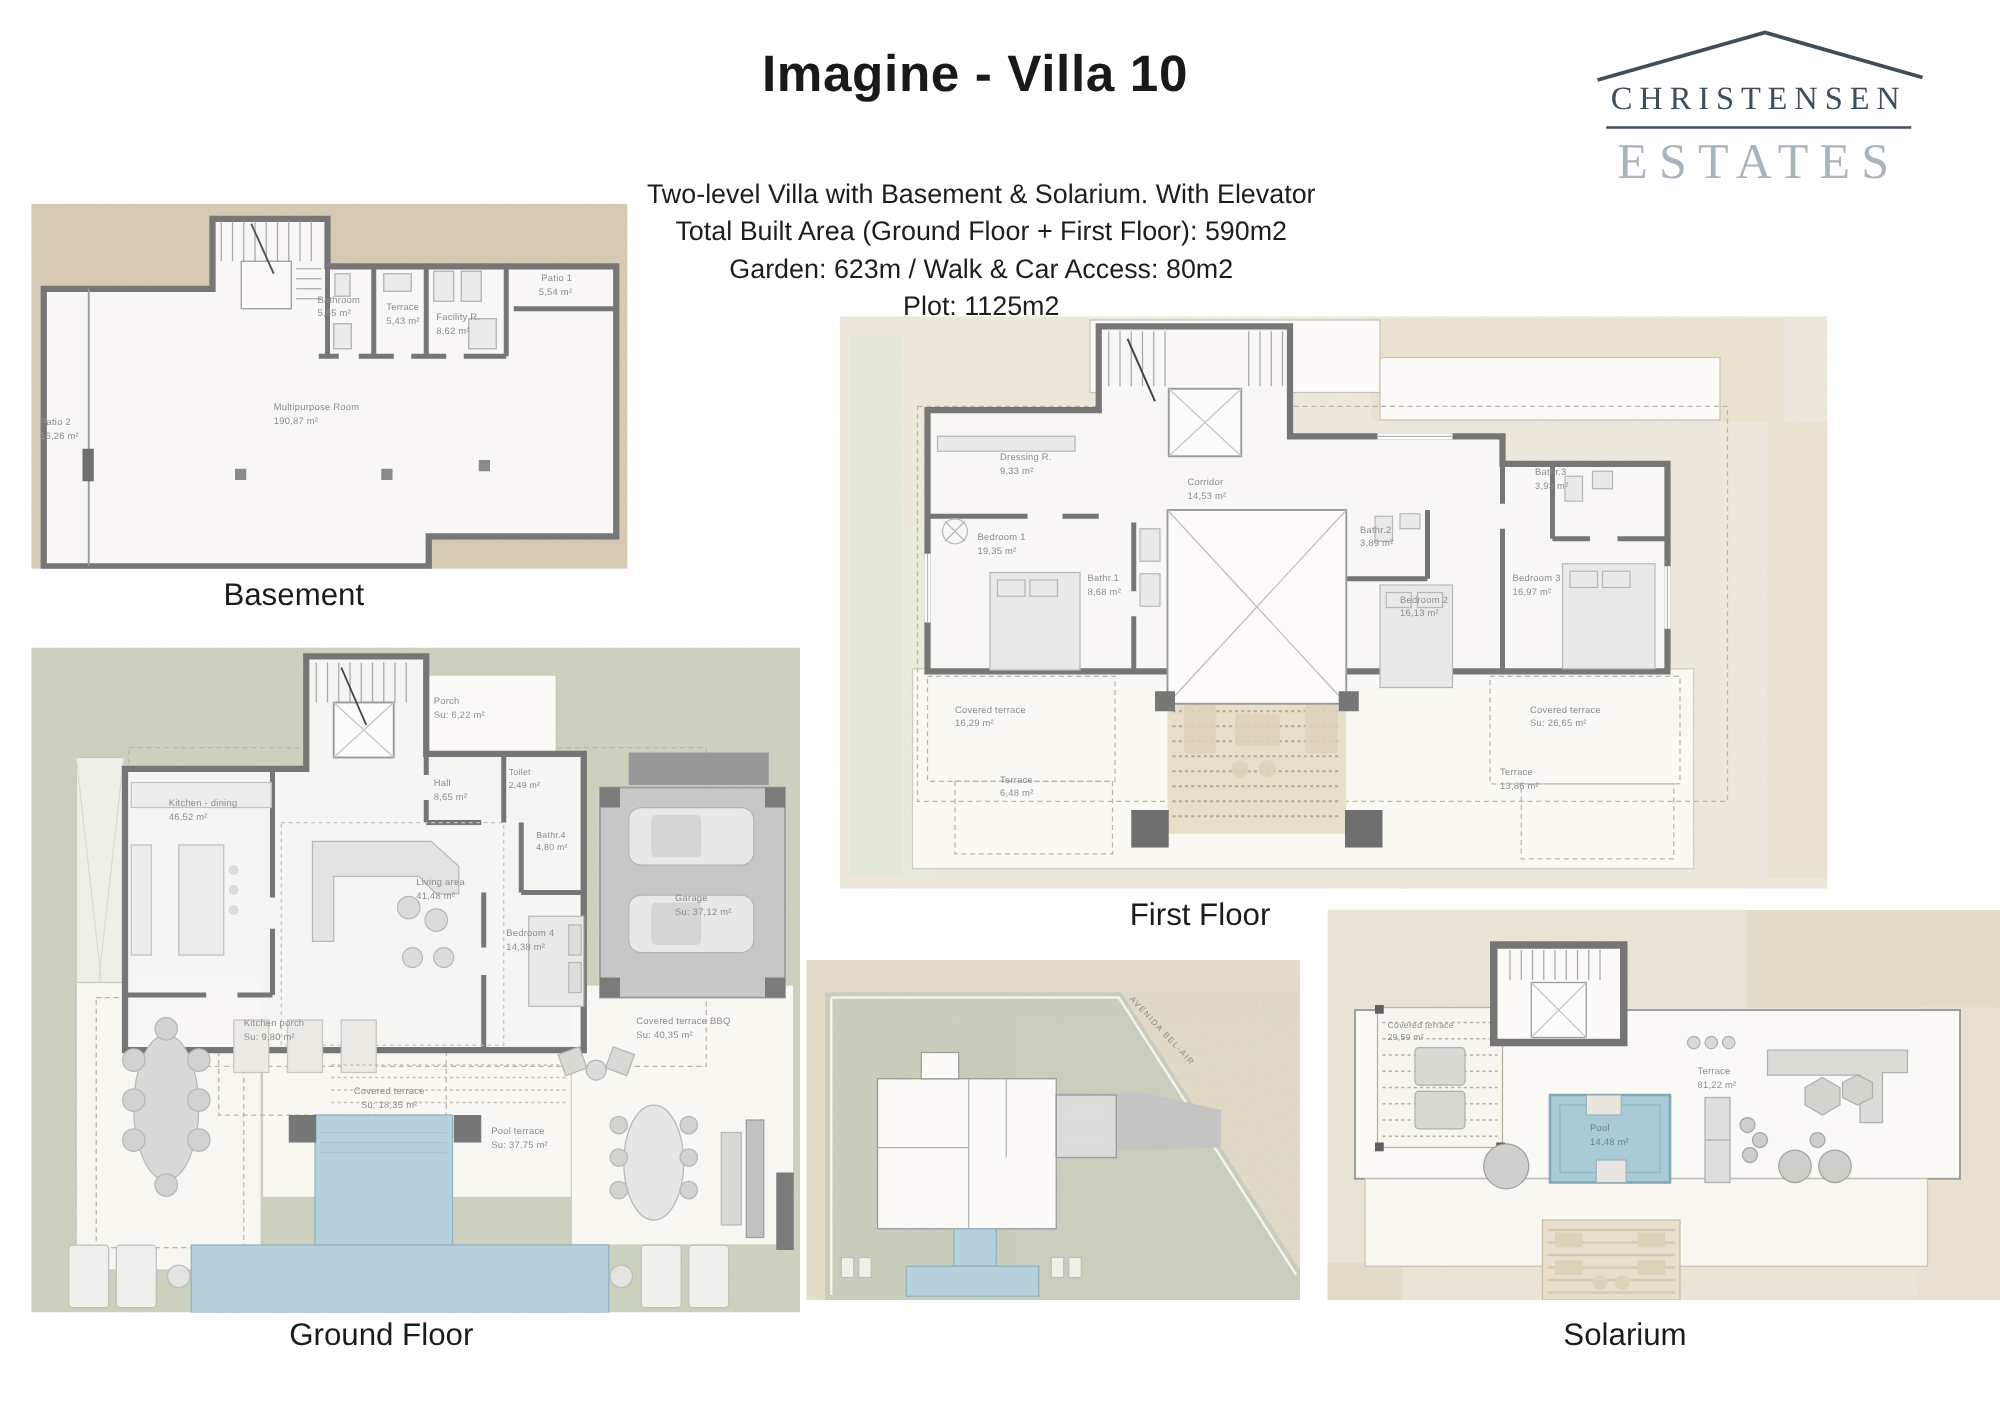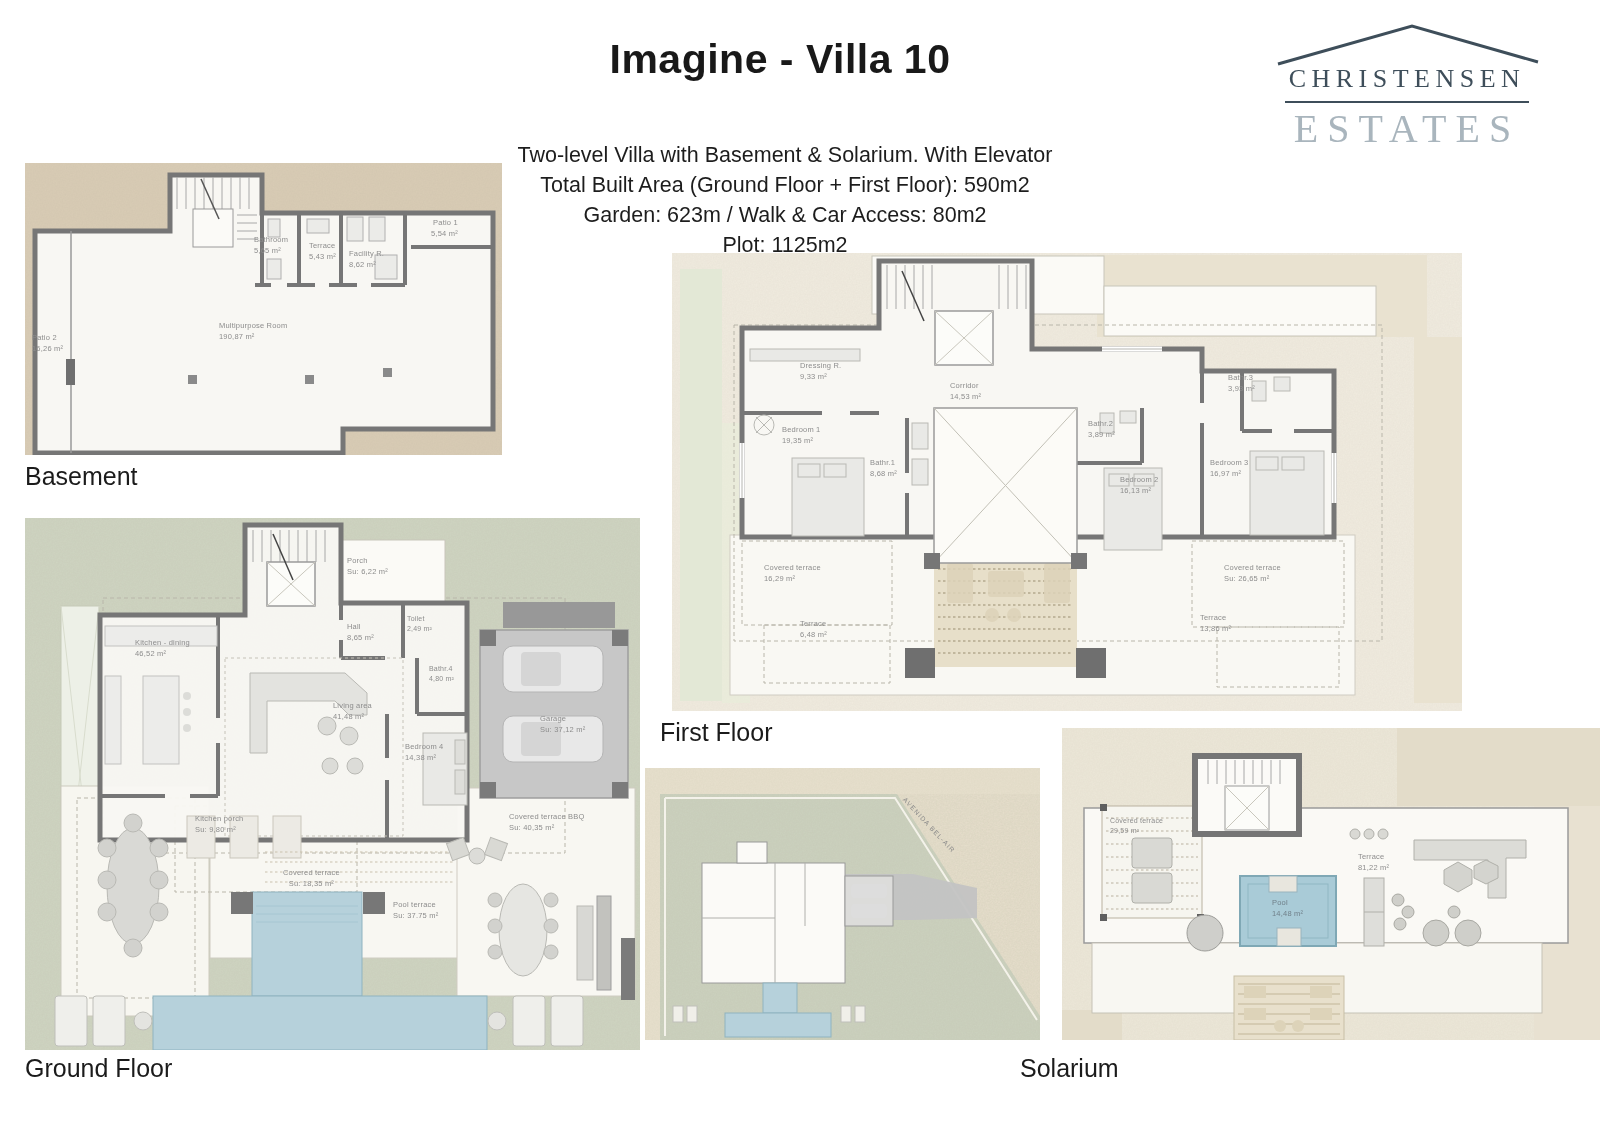--- a/index.html
+++ b/index.html
@@ -17,21 +17,21 @@
             letter-spacing:5.5px;border-bottom:2px solid #3e4e5a;padding:2px 4px 7px 4px;
             display:inline-block;margin-top:-4px;}
   #logo .l2{font-family:"Liberation Serif",serif;font-size:40px;color:#a9b5bd;
             letter-spacing:9px;margin-top:2px;}
   
   .plan{position:absolute;}
   .plan svg{display:block;}
   .rl{position:absolute;font-size:7.5px;color:#8d8d8d;line-height:1.45;
       letter-spacing:.2px;white-space:nowrap;}
   .rl.small{font-size:7px;}
-  .caption{position:absolute;font-size:25px;color:#1b1b1b;text-align:left;}
+  .caption{position:absolute;font-size:25px;color:#1b1b1b;text-align:center;}
   .road-label{position:absolute;font-size:6.5px;color:#8a8a8a;letter-spacing:1.2px;
       transform:rotate(47deg);transform-origin:left top;white-space:nowrap;}
 </style>
 </head>
 <body>
 
 <svg width="0" height="0" style="position:absolute">
   <defs>
     <filter id="grain" x="0" y="0" width="100%" height="100%">
       <feTurbulence type="fractalNoise" baseFrequency="0.7" numOctaves="3" stitchTiles="stitch"></feTurbulence>

